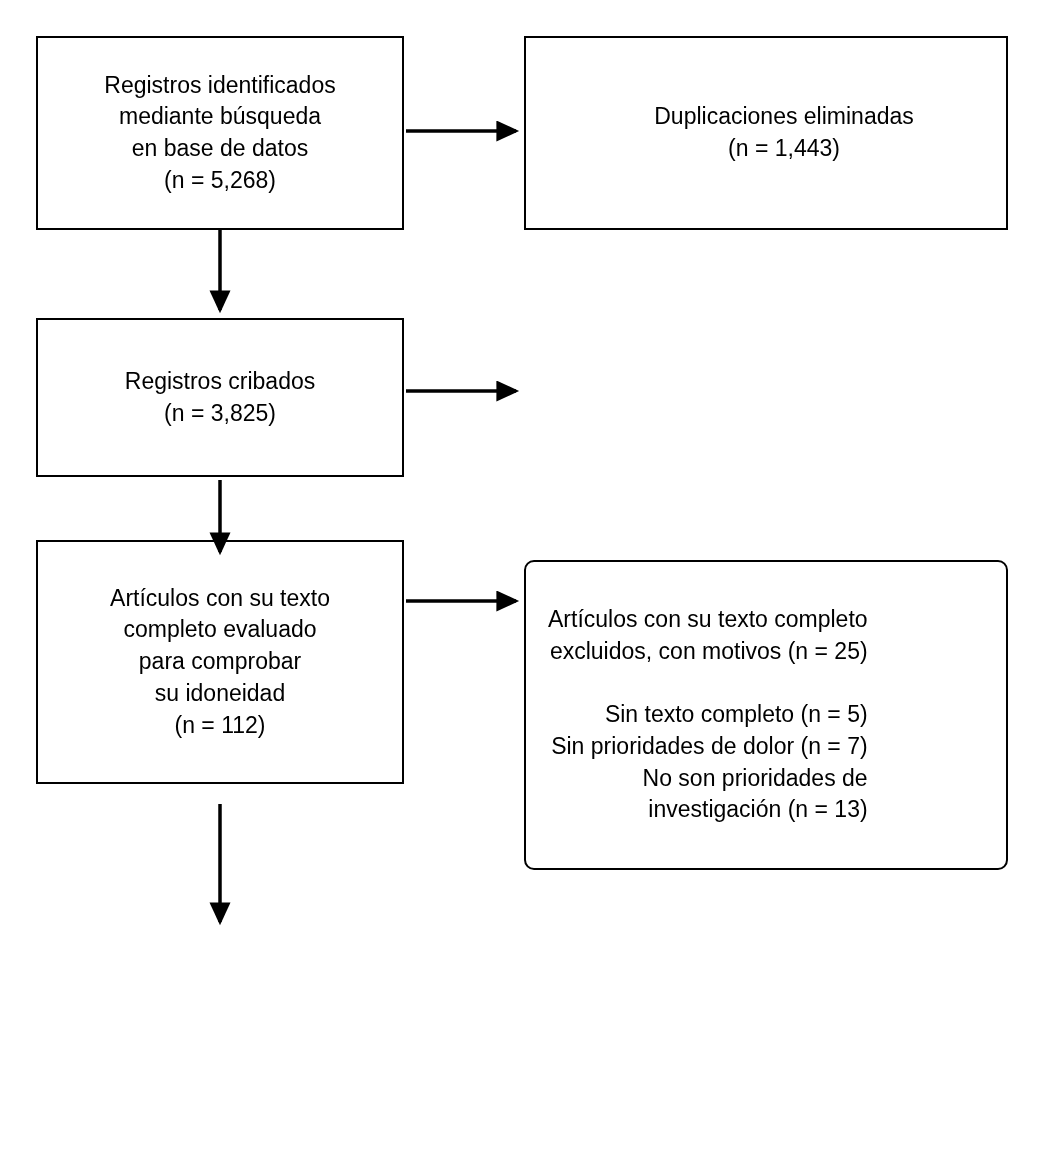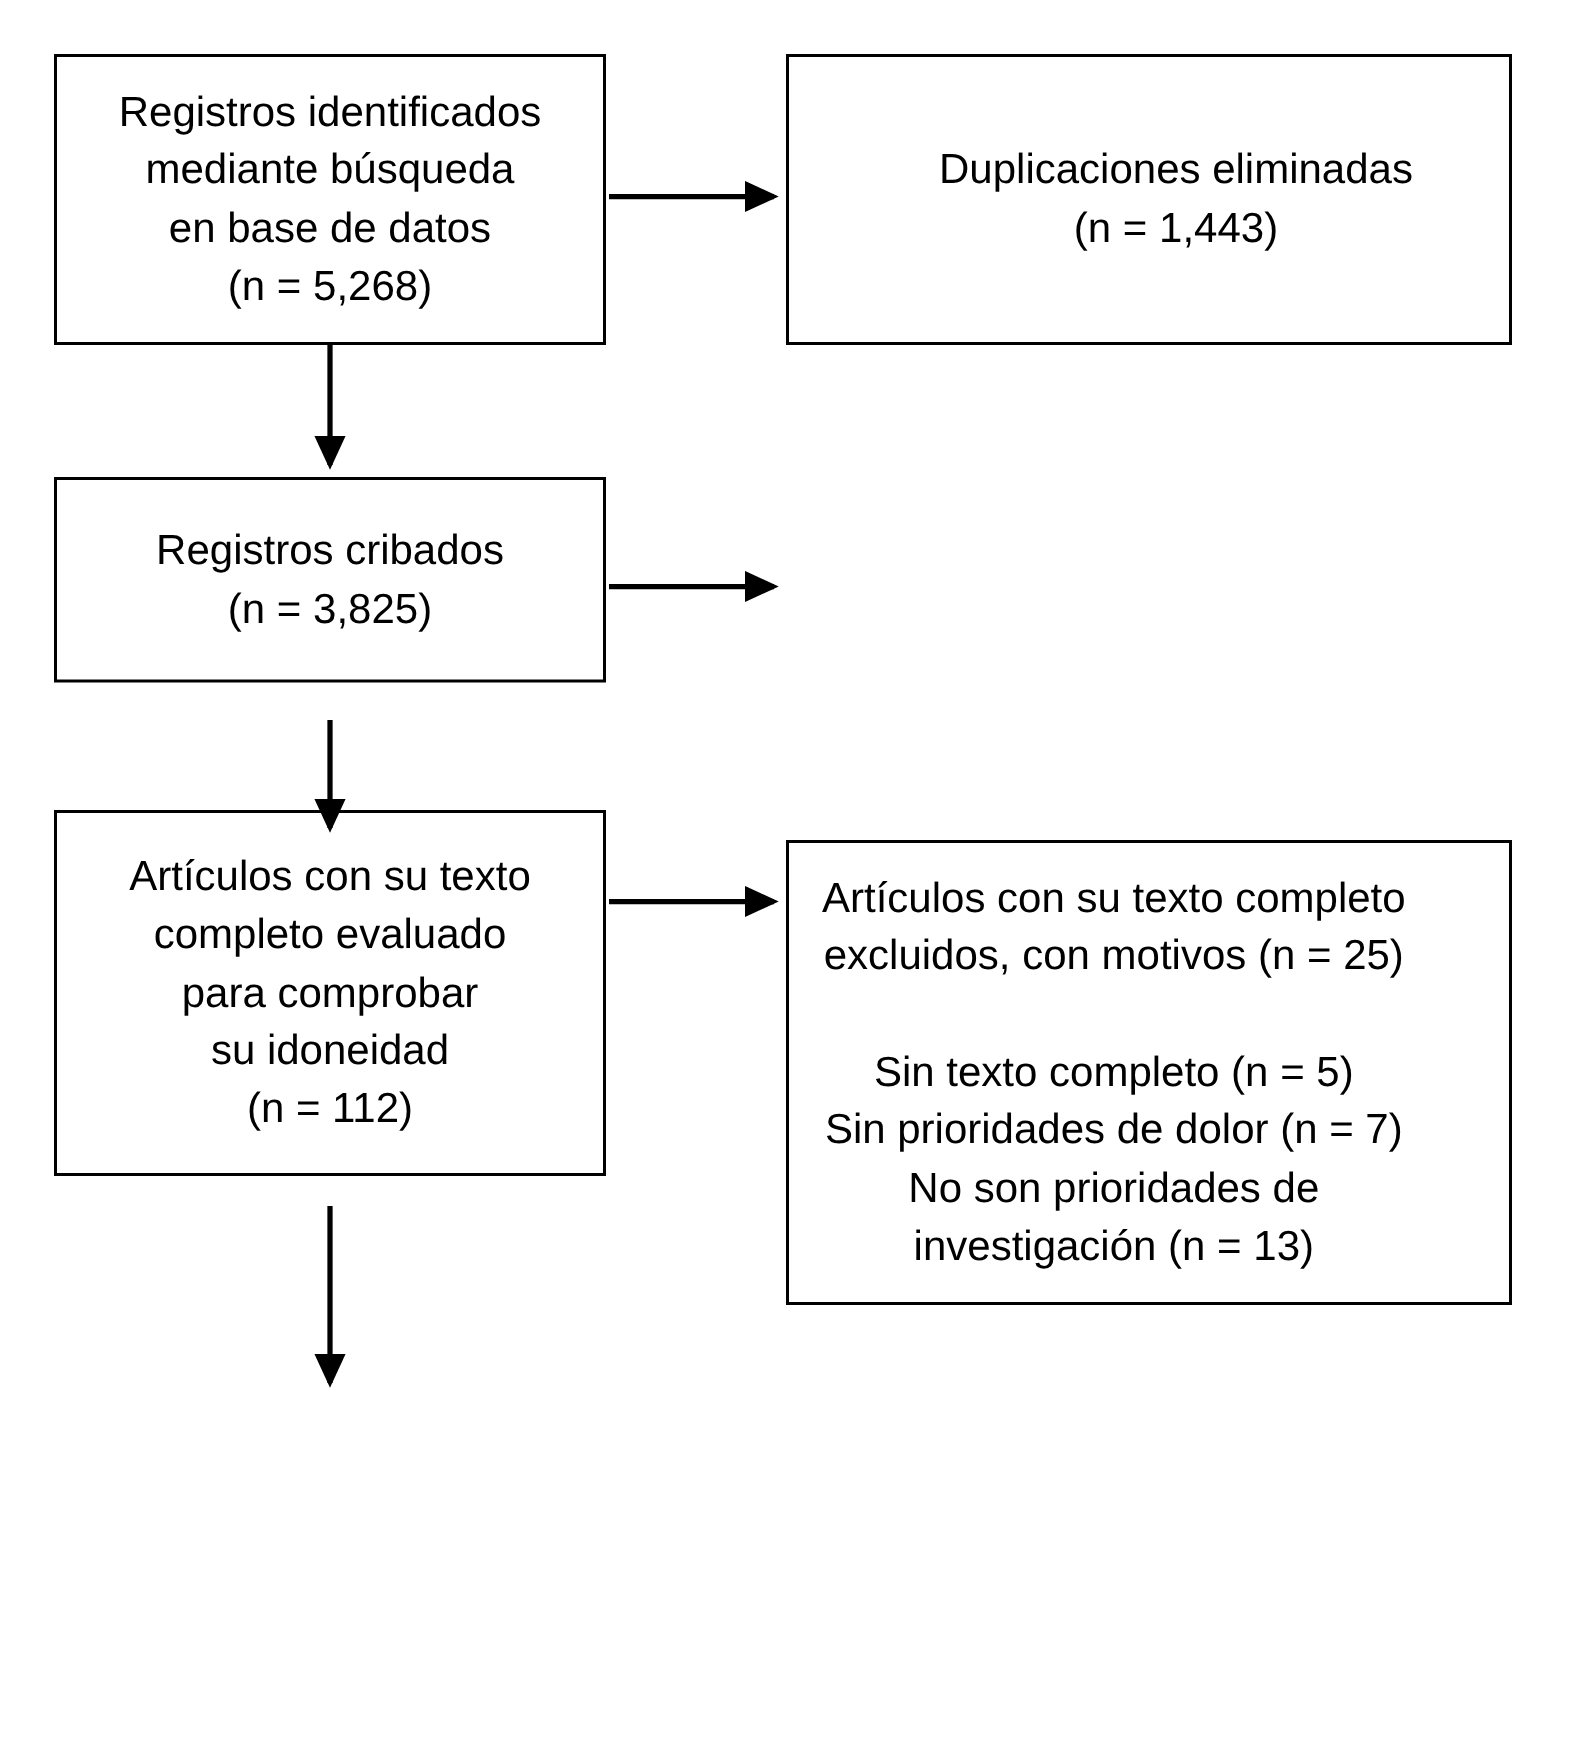--- a/index.html
+++ b/index.html
@@ -19,33 +19,33 @@
     position: absolute;
     box-sizing: border-box;
     border: 2px solid #000000;
     background: #ffffff;
     color: #000000;
     display: flex;
     align-items: center;
     justify-content: center;
     text-align: center;
     white-space: pre-line;
-    font-size: 28px;
+    font-size: 23px;
     line-height: 1.38;
     padding: 8px 12px;
   }
   .box.left-col { left: 36px; width: 368px; }
   .box.right-col { left: 524px; width: 484px; padding-left: 48px; }
 
   #box-identified       { top: 36px;  height: 194px; }
   #box-duplicates       { top: 36px;  height: 194px; }
-  #box-screened         { top: 318px; height: 137px; }
+  #box-screened         { top: 318px; height: 159px; }
   #box-excluded-title   { top: 318px; height: 162px; }
   #box-fulltext         { top: 540px; height: 244px; }
-  #box-fulltext-excl    { top: 560px; height: 310px; text-align: center; justify-content: flex-start; padding-left: 22px; padding-right: 18px; }
+  #box-fulltext-excl    { top: 560px; height: 310px; text-align: right; justify-content: flex-start; padding-left: 22px; padding-right: 18px; border-radius: 10px; }
   #box-included         { top: 930px; height: 206px; }
 
   .arrow-layer {
     position: absolute;
     left: 0;
     top: 0;
     width: 1064px;
     height: 1158px;
     pointer-events: none;
   }

